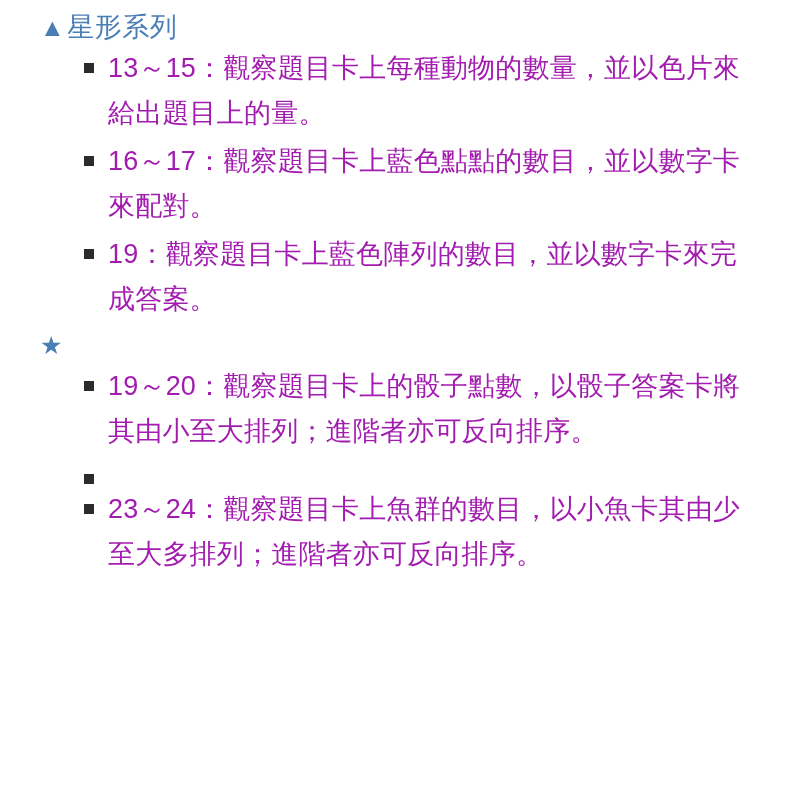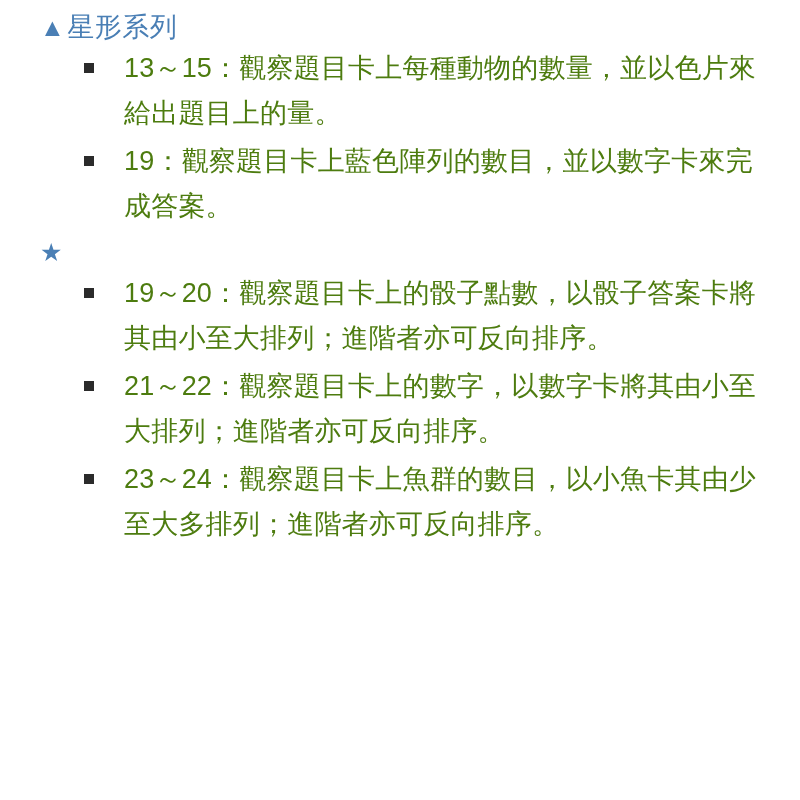--- a/index.html
+++ b/index.html
@@ -53,27 +53,26 @@
   }
   .bullet {
     flex: 0 0 auto;
     width: 10px;
     height: 10px;
     background: #2b2b2b;
     margin: 17px 14px 0 66px;
   }
   .item-text {
     flex: 1 1 auto;
-    color: #4d7c0f;
+    color: #a21caf;
     font-size: 27px;
     line-height: 45px;
     letter-spacing: 0.2px;
     max-width: 648px;
     word-break: break-word;
-    margin-left: 16px;
   }
   .star-heading {
     margin-top: 6px;
   }
 </style>
 </head>
 <body>
 
 <div class="page">
 
@@ -81,35 +80,38 @@
     <span class="marker">▲</span>
     <span class="heading-text">星形系列</span>
   </div>
   <ul class="item-list">
     <li class="item">
       <span class="bullet"></span>
       <span class="item-text">13～15：觀察題目卡上每種動物的數量，並以色片來給出題目上的量。</span>
     </li>
     <li class="item">
       <span class="bullet"></span>
+      <span class="item-text">16～17：觀察題目卡上藍色點點的數目，並以數字卡來配對。</span>
+    </li>
+    <li class="item">
+      <span class="bullet"></span>
       <span class="item-text">19：觀察題目卡上藍色陣列的數目，並以數字卡來完成答案。</span>
     </li>
   </ul>
 
   <div class="section-heading star-heading">
     <span class="marker">★</span>
   </div>
   <ul class="item-list">
     <li class="item">
       <span class="bullet"></span>
       <span class="item-text">19～20：觀察題目卡上的骰子點數，以骰子答案卡將其由小至大排列；進階者亦可反向排序。</span>
     </li>
     <li class="item">
       <span class="bullet"></span>
-      <span class="item-text">21～22：觀察題目卡上的數字，以數字卡將其由小至大排列；進階者亦可反向排序。</span>
     </li>
     <li class="item">
       <span class="bullet"></span>
       <span class="item-text">23～24：觀察題目卡上魚群的數目，以小魚卡其由少至大多排列；進階者亦可反向排序。</span>
     </li>
   </ul>
 
 </div>
 
 </body></html>

